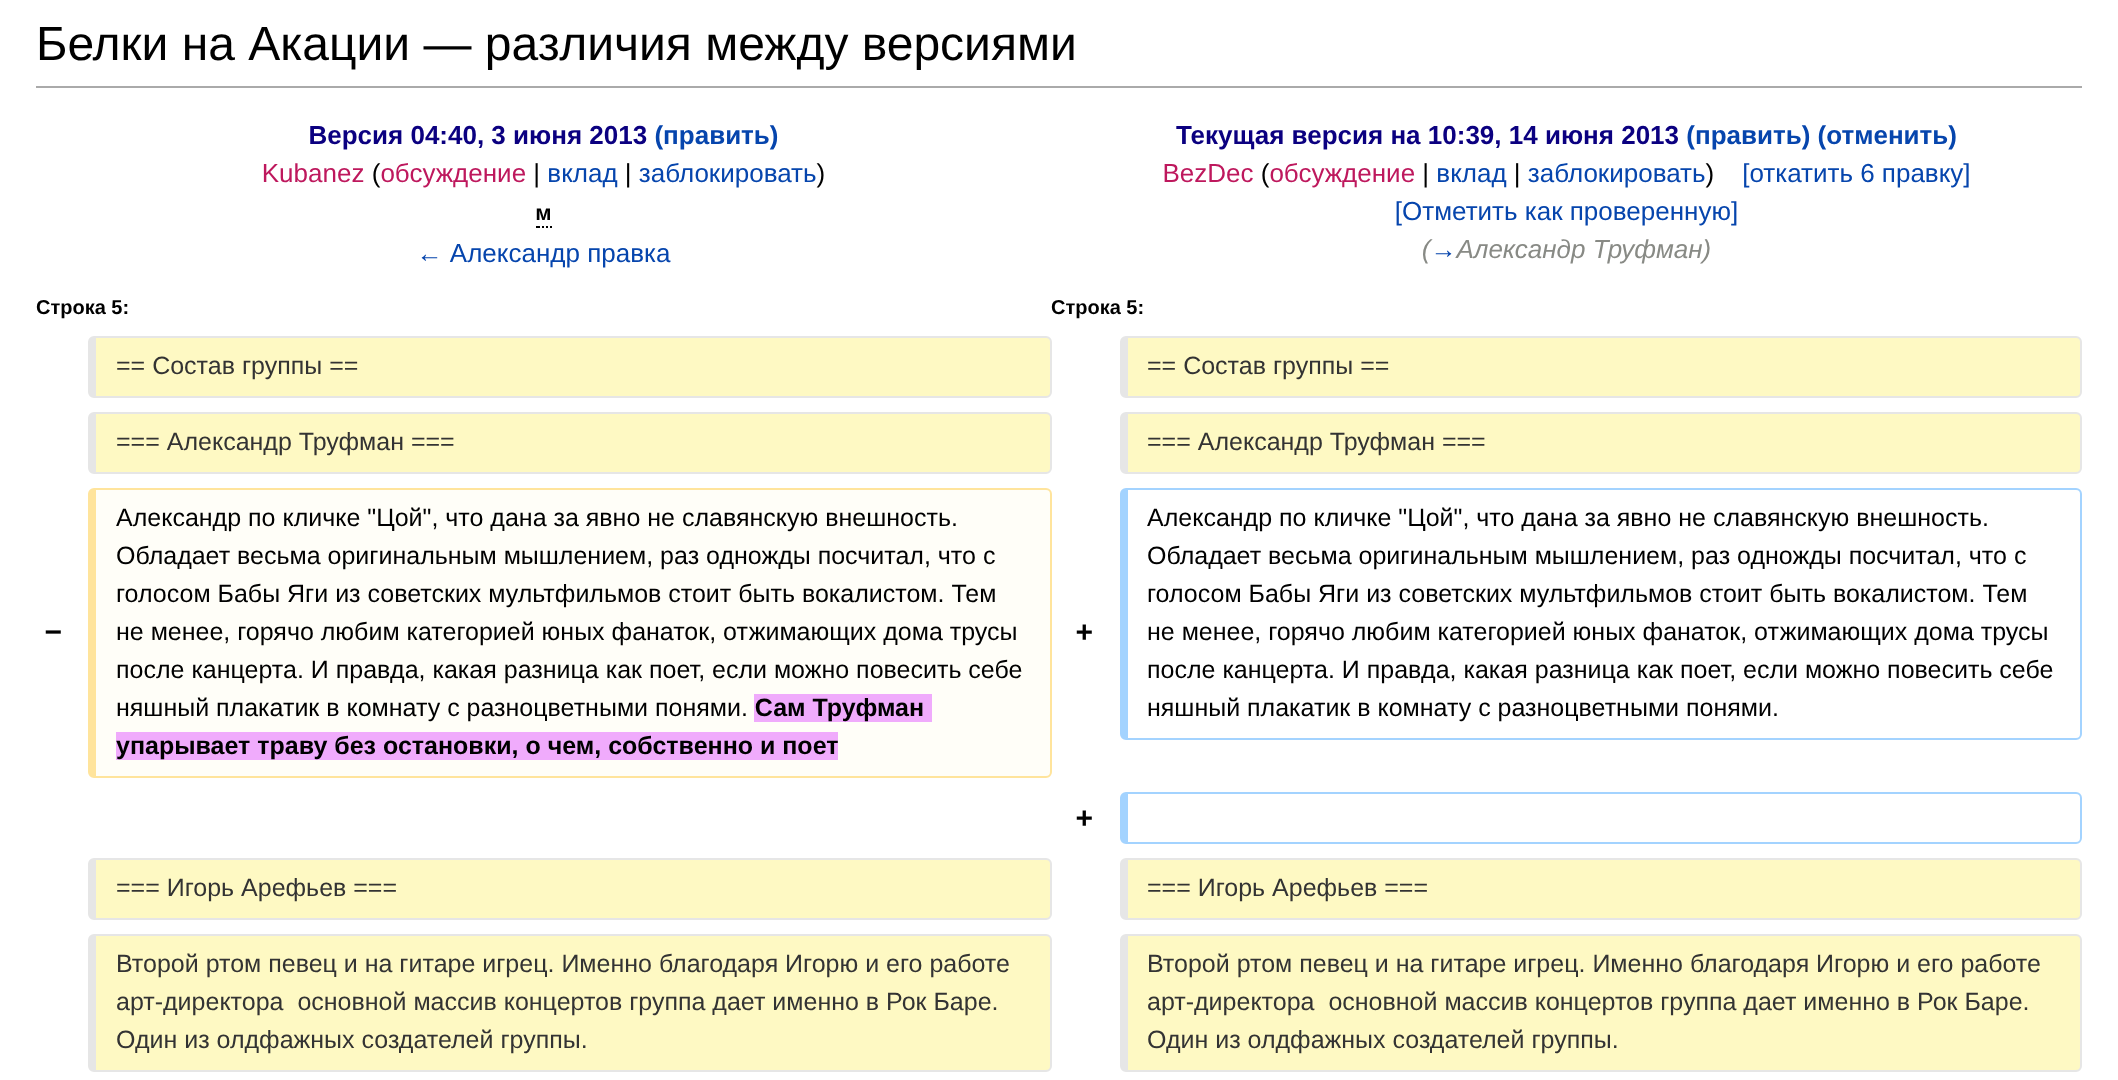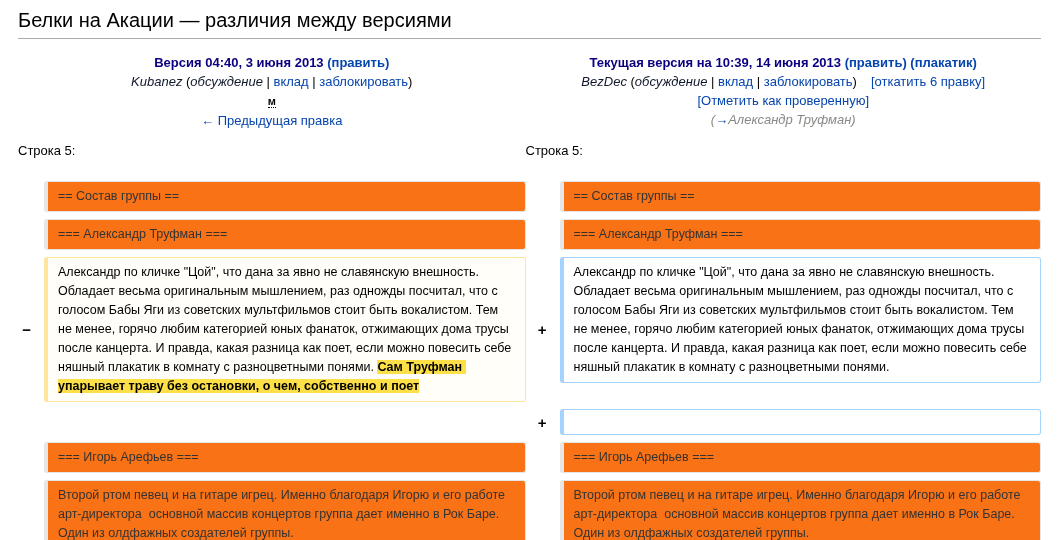--- a/index.html
+++ b/index.html
@@ -5,82 +5,82 @@
   * { box-sizing: border-box; }
   html, body { margin: 0; padding: 0; }
   body {
     width: 1059px; height: 540px; overflow: hidden;
     background: #fff; color: #000;
     font-family: "Liberation Sans", "DejaVu Sans", sans-serif;
   }
   .page { padding: 0 18px; }
 
   h1.page-title {
-    font-size: 20px; font-weight: 400; color: #000;
+    font-size: 24px; font-weight: 400; color: #000;
     margin: 0; padding: 9px 0 6px 0;
     border-bottom: 1px solid #aaa;
   }
 
   .diff-grid {
     display: grid;
     grid-template-columns: 26px 1fr 34px 1fr;
     row-gap: 7px;
     margin-top: 12px;
   }
 
   .rev-header {
     text-align: center; font-size: 13px; line-height: 19px;
     padding: 2px 0 4px 0;
   }
   .rev-header .row { white-space: nowrap; }
 
   .bold { font-weight: bold; }
   .navy-link { color: #0b0080; text-decoration: none; cursor: pointer; }
   .blue-link { color: #0645ad; text-decoration: none; cursor: pointer; }
-  .red-link  { color: #0f172a; text-decoration: none; cursor: pointer; font-style: italic; }
+  .red-link  { color: #be185d; text-decoration: none; cursor: pointer; }
   .plain { color: #000; }
 
   .minor-flag {
     font-weight: bold; font-size: 11px;
     border-bottom: 1px dotted #000;
   }
 
   .autocomment { color: #888a85; font-style: italic; }
   .autocomment .blue-link { font-style: italic; }
   .rollback { margin-left: 14px; }
 
   .lineno {
-    font-weight: normal; font-size: 13px;
-    margin-top: 2px; margin-bottom: 16px;
+    font-weight: bold; font-size: 10px;
+    margin-top: 2px; margin-bottom: 1px;
   }
   .span-left  { grid-column: 1 / 3; }
   .span-right { grid-column: 3 / 5; }
 
   .marker {
     font-weight: bold; font-size: 15px; line-height: 1;
     text-align: right; padding-right: 13px;
     align-self: center;
   }
 
   .box {
     border-style: solid;
     border-width: 1px 1px 1px 4px;
     border-radius: 3px;
     padding: 5px 10px;
     font-size: 12.5px; line-height: 19px;
     white-space: pre-wrap;
     align-self: start;
     width: 100%;
   }
-  .context  { background: #f97316; border-color: #e6e6e6; color: #333; }
+  .context  { background: #fef9c3; border-color: #e6e6e6; color: #333; }
   .deleted  { background: #fffef8; border-color: #ffe49c; color: #000; }
   .added    { background: #ffffff; border-color: #a3d3ff; color: #000; }
   .empty-box { min-height: 26px; }
 
-  .del-highlight { background: #fde047; font-weight: bold; }
+  .del-highlight { background: #f0abfc; font-weight: bold; }
 </style>
 </head>
 <body>
 
 <div class="page">
 
   <h1 class="page-title">Белки на Акации — различия между версиями</h1>
 
   <div class="diff-grid">
 
@@ -88,27 +88,27 @@
       <div class="row">
         <span class="navy-link bold">Версия 04:40, 3 июня 2013</span><span> </span><span class="blue-link bold">(править)</span>
       </div>
       <div class="row">
         <span class="red-link">Kubanez</span><span> </span><span class="plain">(</span><span class="red-link">обсуждение</span><span class="plain"> | </span><span class="blue-link">вклад</span><span class="plain"> | </span><span class="blue-link">заблокировать</span><span class="plain">)</span>
       </div>
       <div class="row">
         <span class="minor-flag">м</span>
       </div>
       <div class="row">
-        <span class="blue-link">← Предыдущая правка</span>
+        <span class="blue-link">← Александр правка</span>
       </div>
     </div>
 
     <div class="rev-header span-right">
       <div class="row">
-        <span class="navy-link bold">Текущая версия на 10:39, 14 июня 2013</span><span> </span><span class="blue-link bold">(править)</span><span> </span><span class="blue-link bold">(плакатик)</span>
+        <span class="navy-link bold">Текущая версия на 10:39, 14 июня 2013</span><span> </span><span class="blue-link bold">(править)</span><span> </span><span class="blue-link bold">(отменить)</span>
       </div>
       <div class="row">
         <span class="red-link">BezDec</span><span> </span><span class="plain">(</span><span class="red-link">обсуждение</span><span class="plain"> | </span><span class="blue-link">вклад</span><span class="plain"> | </span><span class="blue-link">заблокировать</span><span class="plain">)</span><span class="blue-link rollback">[откатить 6 правку]</span>
       </div>
       <div class="row">
         <span class="blue-link">[Отметить как проверенную]</span>
       </div>
       <div class="row autocomment">
         <span>(</span><span class="blue-link">→</span><span>Александр Труфман</span><span>)</span>
       </div>

